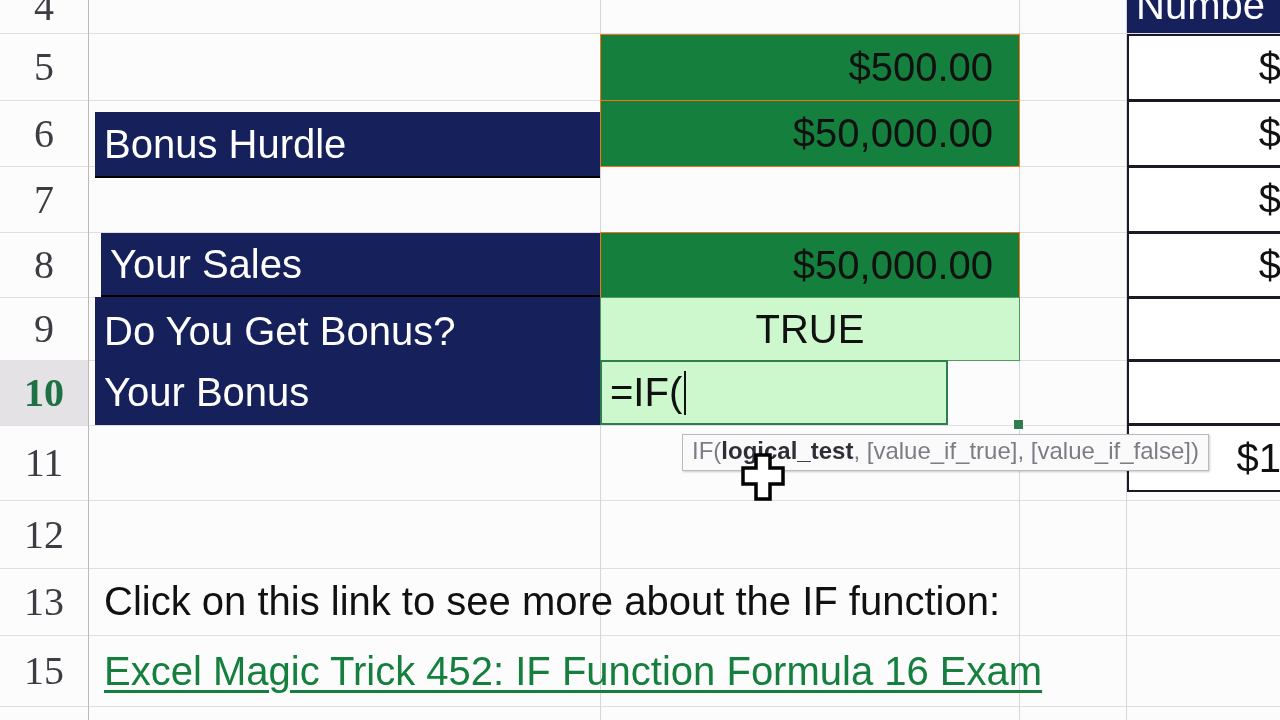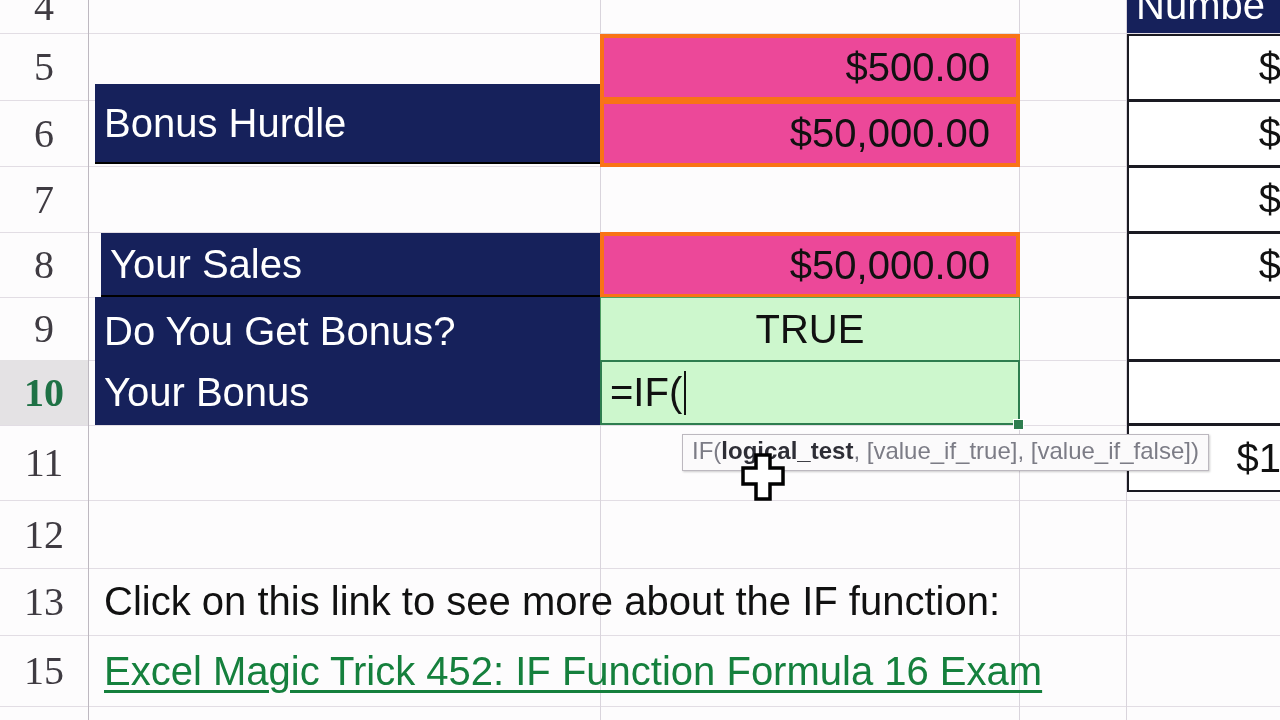--- a/index.html
+++ b/index.html
@@ -78,24 +78,24 @@
   }
   .cell.label {
     background: #16215B;
     color: #FFFFFF;
     padding-left: 9px;
     justify-content: flex-start;
     border-bottom: 2px solid #000000;
   }
   .cell.label.nob { border-bottom: none; }
   .cell.value {
-    background: #ec4899;
+    background: #15803d;
     justify-content: flex-end;
     padding-right: 26px;
-    border: 4px solid #f97316;
+    border: 1px solid #f97316;
   }
   .cell.value.green {
     background: #CDF7CD;
     justify-content: center;
     padding-right: 0;
     border: 1px solid #4E9E63;
   }
   .cell.plain {
     background: transparent;
     justify-content: flex-start;
@@ -206,31 +206,31 @@
   <div class="rowhead" style="top:100px;height:66px">6</div>
   <div class="rowhead" style="top:166px;height:66px">7</div>
   <div class="rowhead" style="top:232px;height:65px">8</div>
   <div class="rowhead" style="top:297px;height:63px">9</div>
   <div class="rowhead active" style="top:360px;height:65px">10</div>
   <div class="rowhead" style="top:425px;height:75px">11</div>
   <div class="rowhead" style="top:500px;height:68px">12</div>
   <div class="rowhead" style="top:568px;height:67px">13</div>
   <div class="rowhead" style="top:635px;height:71px">15</div>
 
-  <div class="cell label" style="left:95px;top:84px;width:505px;height:80px">Bonus Hurdle</div>
+  <div class="cell label" style="left:95px;top:112px;width:505px;height:66px">Bonus Hurdle</div>
   <div class="cell label" style="left:101px;top:233px;width:505px;height:64px">Your Sales</div>
   <div class="cell label" style="left:95px;top:297px;width:505px;height:71px">Do You Get Bonus?</div>
   <div class="cell label nob" style="left:95px;top:360px;width:505px;height:65px">Your Bonus</div>
 
   <div class="cell value" style="left:600px;top:34px;width:420px;height:67px">$500.00</div>
   <div class="cell value" style="left:600px;top:100px;width:420px;height:67px">$50,000.00</div>
   <div class="cell value" style="left:600px;top:232px;width:420px;height:66px">$50,000.00</div>
   <div class="cell value green" style="left:600px;top:297px;width:420px;height:64px">TRUE</div>
 
-  <div id="active-cell" style="left:600px;top:360px;width:420px;height:65px">
+  <div id="active-cell" style="left:600px;top:360px;width:348px;height:65px">
     <span>=IF(</span>
       <span id="caret"></span>
   </div>
   <div id="fill-handle" style="left:1013px;top:419px"></div>
 
   <div class="cell navyhead" style="left:1127px;top:-22px;width:160px;height:55px;font-size:40px">Numbe</div>
   <div class="cell rightval" style="left:1127px;top:34px;width:160px;height:67px">$</div>
   <div class="cell rightval" style="left:1127px;top:100px;width:160px;height:67px">$</div>
   <div class="cell rightval" style="left:1127px;top:166px;width:160px;height:67px">$</div>
   <div class="cell rightval" style="left:1127px;top:232px;width:160px;height:66px">$</div>

